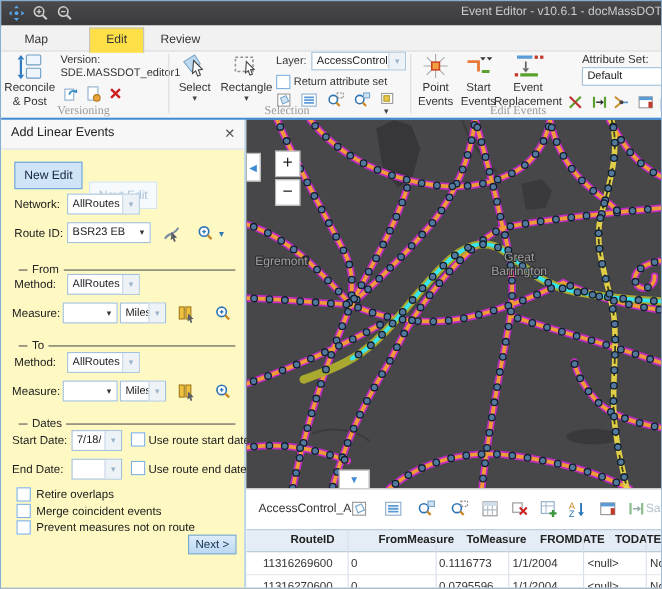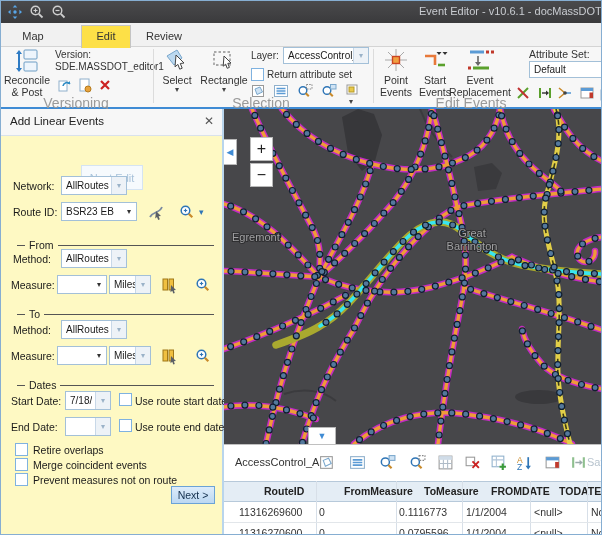--- a/index.html
+++ b/index.html
@@ -11,21 +11,21 @@
     background:linear-gradient(#4a4a4c,#3a3a3c);border-bottom:1px solid #2e2e30;}
   .tbicon{position:absolute;top:3px;width:16px;height:16px;}
   #title-text{position:absolute;left:418px;top:4px;font-size:11px;color:#c9ccd1;white-space:nowrap;}
   
   #tabbar{position:absolute;left:0;top:22px;width:602px;height:24px;background:#f1f1f1;border-bottom:1px solid #d4d4d4;box-sizing:border-box;}
   .tab{position:absolute;top:3px;height:20px;line-height:20px;text-align:center;font-size:11px;color:#333;}
   .tab.active{background:#fde047;border:1px solid #c4c4c4;border-bottom:none;height:22px;top:2px;z-index:2;}
   
   #ribbon{position:absolute;left:0;top:46px;width:602px;height:60px;background:#f7f7f7;border-bottom:2px solid var(--accent,#3f8bd4);box-sizing:content-box;}
   .rdivider{position:absolute;top:2px;height:54px;border-left:1px solid #dcdcdc;}
-  .rlabel{position:absolute;top:48px;font-size:14px;color:#9a9a9a;text-align:center;}
+  .rlabel{position:absolute;top:48px;font-size:11px;color:#9a9a9a;text-align:center;font-family:Liberation Serif, serif;}
   .bigbtn{position:absolute;top:0;cursor:pointer;}
   .bigbtn .bl{position:absolute;width:100%;text-align:center;font-size:10.5px;color:#333;white-space:nowrap;}
   .smicon{position:absolute;width:16px;height:16px;}
   .rtext{position:absolute;font-size:10px;color:#333;white-space:nowrap;}
   .combo{position:absolute;background:#fff;border:1px solid #a3c0d8;font-size:10px;color:#1a1a1a;box-sizing:border-box;}
   .combo .cval{position:absolute;left:4px;top:2px;white-space:nowrap;overflow:hidden;}
   .dd-b{position:absolute;right:0;top:0;bottom:0;width:14px;text-align:center;color:#333;font-size:8px;line-height:15px;}
   .dd-b.dis{background:#edf2f7;border-left:1px solid #c8d8e8;color:#9ab2c8;}
   .cb{position:absolute;width:11px;height:11px;border:1px solid #7fb2e0;background:#fff;}
   .ddglyph::after{content:"▾";}
@@ -234,20 +234,21 @@
     </svg>
     <div class="rlabel" style="left:420px;width:100px">Edit Events</div>
   </div>
 
   <div id="side-panel">
     <div id="panel-hdr">
       <span id="panel-title">Add Linear Events</span>
       <span id="panel-close"></span>
     </div>
 
+    <div class="pbtn on" style="left:12px;top:38px">New Edit</div>
     <div class="pbtn off" style="left:80px;top:38px">Next Edit</div>
 
     <span class="plabel" style="left:12px;top:71px">Network:</span>
     <div class="combo" style="left:60px;top:67px;width:66px;height:19px">
       <span class="cval" style="top:3px">AllRoutes</span>
       <span class="dd-b dis ddglyph" style="line-height:17px"></span>
     </div>
 
     <span class="plabel" style="left:12px;top:97px">Route ID:</span>
     <div class="combo" style="left:60px;top:93px;width:76px;height:19px">

